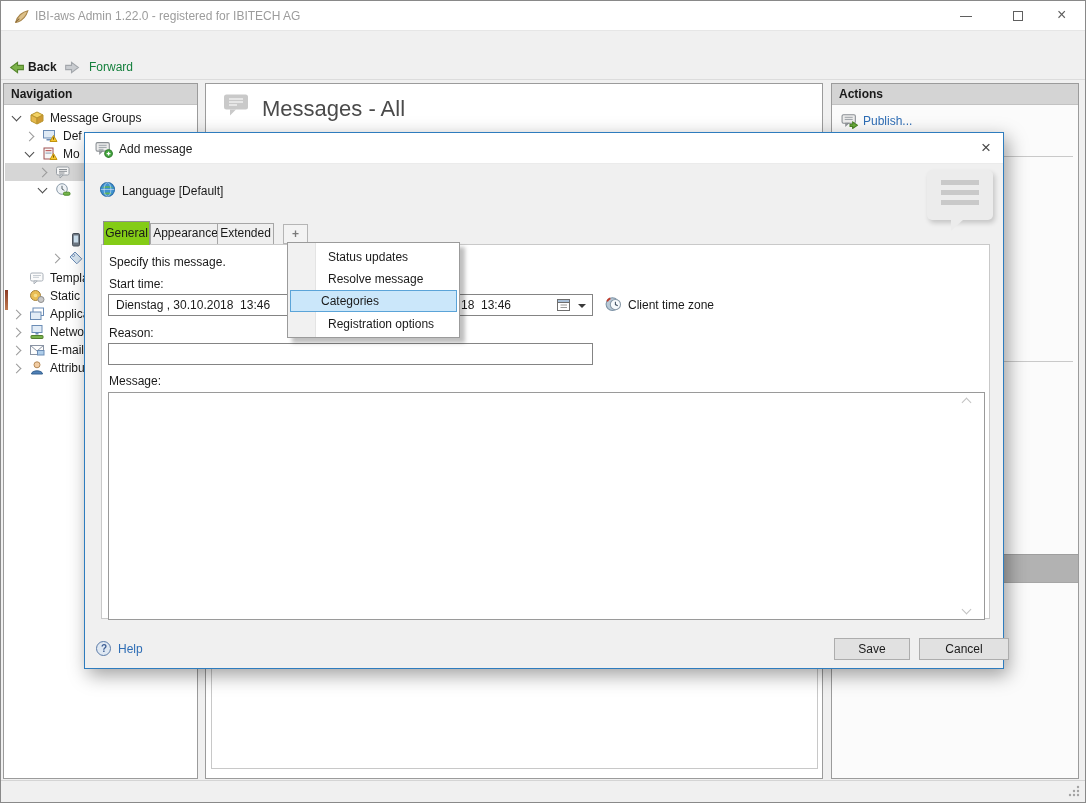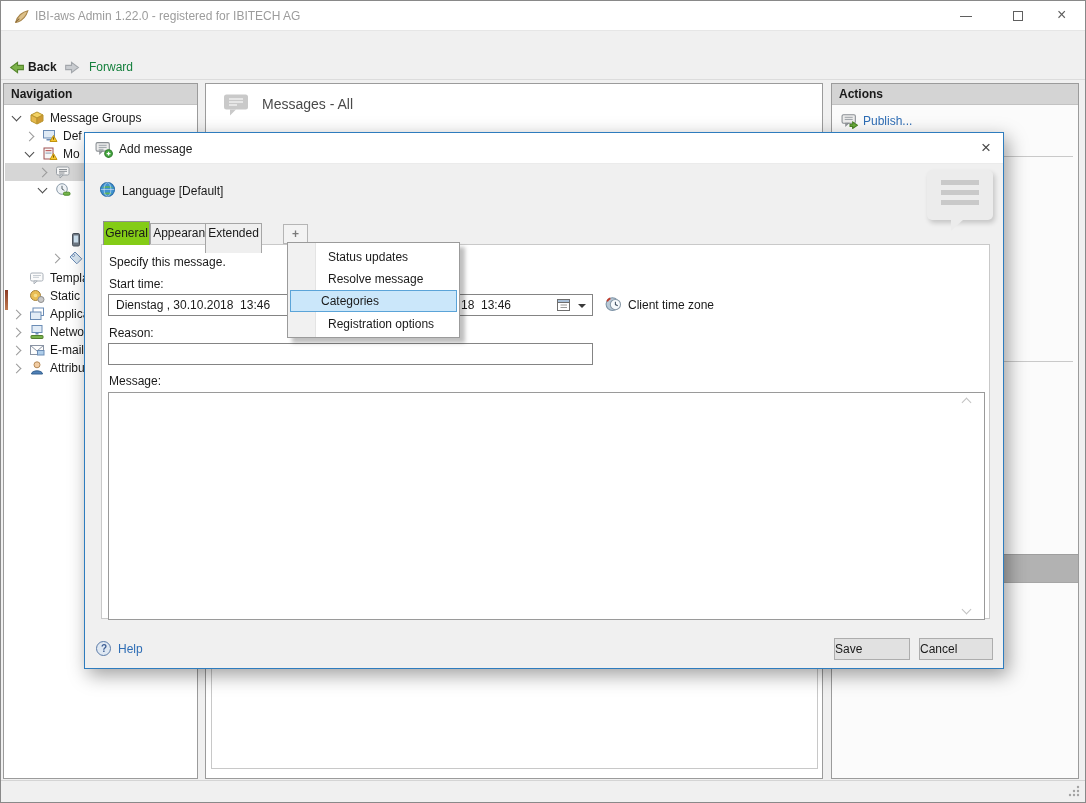--- a/index.html
+++ b/index.html
@@ -49,21 +49,21 @@
       box-shadow:2px 3px 5px rgba(0,0,0,.18)}
   .wm i{display:block;position:absolute;left:14px;height:5px;width:38px;background:#c9c9c9}
   .wm:after{content:"";position:absolute;left:24px;bottom:-11px;width:0;height:0;
             border-top:12px solid #ececec;border-right:13px solid transparent}
   .tab{position:absolute;text-align:center;font-size:12px}
   .tab.active{background:#84cc16;border:1px solid #919191;border-bottom:none;z-index:3;line-height:22px}
   .tab.inactive{background:#efefef;border:1px solid #a6a6a6;border-bottom:none;z-index:2;line-height:19px}
   .tab.plus{background:#f3f3f3;border:1px solid #b5b5b5;z-index:1;line-height:18px;color:#7a7a7a;font-weight:bold}
   .tpanel{position:absolute;left:16px;top:111px;width:889px;height:375px;background:#fff;border:1px solid #c9c9c9;z-index:1}
   .field{position:absolute;height:22px;background:#fff;border:1px solid #848484;line-height:20px}
-  .btn{position:absolute;height:22px;background:#e1e1e1;border:1px solid #adadad;line-height:20px}
+  .btn{position:absolute;height:22px;background:#e1e1e1;border:1px solid #adadad;text-align:center;line-height:20px}
   .dd-arrow{position:absolute;width:0;height:0;border-left:4px solid transparent;border-right:4px solid transparent;
             border-top:4px solid #3a3a3a}
   .tchev{position:absolute;width:7px;height:7px;border-top:1.6px solid #c2c2c2;border-right:1.6px solid #c2c2c2}
   .tchev.up{transform:rotate(-45deg)}
   .tchev.down{transform:rotate(135deg)}
   .ic-help{position:absolute;width:15px;height:15px;border-radius:50%;background:#dfe8f2;border:1px solid #5b7ba8}
   .ic-help:after{content:"?";position:absolute;left:4px;top:1px;font-size:10px;font-weight:bold;color:#3f5f95}
   
   .popup{position:absolute;left:202px;top:109px;width:173px;height:96px;background:#fff;border:1px solid #9b9b9b;
          box-shadow:5px 5px 4px rgba(0,0,0,.25);z-index:30}
@@ -236,21 +236,21 @@
 
     <div class="artifact"></div>
   </div>
 
   <div class="panel" style="left:204px;top:82px;width:618px;height:696px">
     <svg class="abs" style="left:17px;top:9px" width="26" height="24" viewBox="0 0 26 23">
       <rect x="1" y="1" width="24" height="15" rx="2.5" fill="#c9c9c9"></rect>
       <path d="M6 5.5 H20 M6 8.5 H20 M6 11.5 H14" stroke="#efefef" stroke-width="1.6" fill="none"></path>
       <path d="M7 16 V22 L13 16 Z" fill="#c9c9c9"></path>
     </svg>
-    <span class="abs" style="left:56px;top:12px;font-size:14px;color:#4a4a4a">Messages - All</span>
+    <span class="abs" style="left:56px;top:12px;font-size:22px;color:#4a4a4a">Messages - All</span>
     <div class="abs" style="left:5px;top:250px;width:607px;height:435px;border:1px solid #c8c8c8;background:#fff"></div>
   </div>
 
   <div class="panel" style="left:830px;top:82px;width:248px;height:696px;background:#fbfbfb">
     <div class="phead">Actions</div>
     <svg class="abs" style="left:9px;top:28px" width="17" height="17" viewBox="0 0 16 16">
       <rect x="1" y="2.5" width="12.5" height="8" rx="1.3" fill="#ececec" stroke="#8a8f94"></rect>
       <path d="M3.5 5 H11 M3.5 7 H11" stroke="#9aa0a6" stroke-width="0.9" fill="none"></path>
       <path d="M4.5 10.5 V13 L7 10.5 Z" fill="#ececec" stroke="#8a8f94"></path>
       <path d="M8.5 11.5 H11 V9.5 L15.5 12.5 11 15.5 V13.5 H8.5 Z" fill="#6cb13c" stroke="#4a8424"></path>
@@ -298,21 +298,21 @@
     <span class="abs" style="left:37px;top:51px">Language [Default]</span>
 
     <div class="wm">
       <i style="top:10px"></i>
         <i style="top:20px"></i>
         <i style="top:30px"></i>
     </div>
 
     <div class="tab active" style="left:18px;top:88px;width:47px;height:24px">General</div>
     <div class="tab inactive" style="left:65px;top:90px;width:71px;height:21px">Appearance</div>
-    <div class="tab inactive" style="left:120px;top:90px;width:57px;height:30px">Extended</div>
+    <div class="tab inactive" style="left:132px;top:90px;width:57px;height:21px">Extended</div>
     <div class="tab plus" style="left:198px;top:91px;width:25px;height:20px">+</div>
 
     <div class="tpanel">
       <span class="abs" style="left:7px;top:10px">Specify this message.</span>
       <span class="abs" style="left:7px;top:32px">Start time:</span>
 
       <div class="field pre" style="left:6px;top:49px;width:269px;padding-left:7px">Dienstag , 30.10.2018  13:46</div>
 
       <div class="field" style="left:286px;top:49px;width:205px">
         <span class="abs pre" style="left:72px;top:0">18  13:46</span>
@@ -354,16 +354,16 @@
         <span>Resolve message</span>
       </div>
       <div class="pitem" style="top:70px">
         <span>Registration options</span>
       </div>
     </div>
 
     <span class="ic-help" style="left:11px;top:508px"></span>
     <span class="abs link" style="left:33px;top:509px">Help</span>
     <div class="btn" style="left:749px;top:505px;width:76px">Save</div>
-    <div class="btn" style="left:834px;top:505px;width:74px">Cancel</div>
+    <div class="btn" style="left:834px;top:505px;width:90px">Cancel</div>
   </div>
 
 </div>
 
 </body></html>

